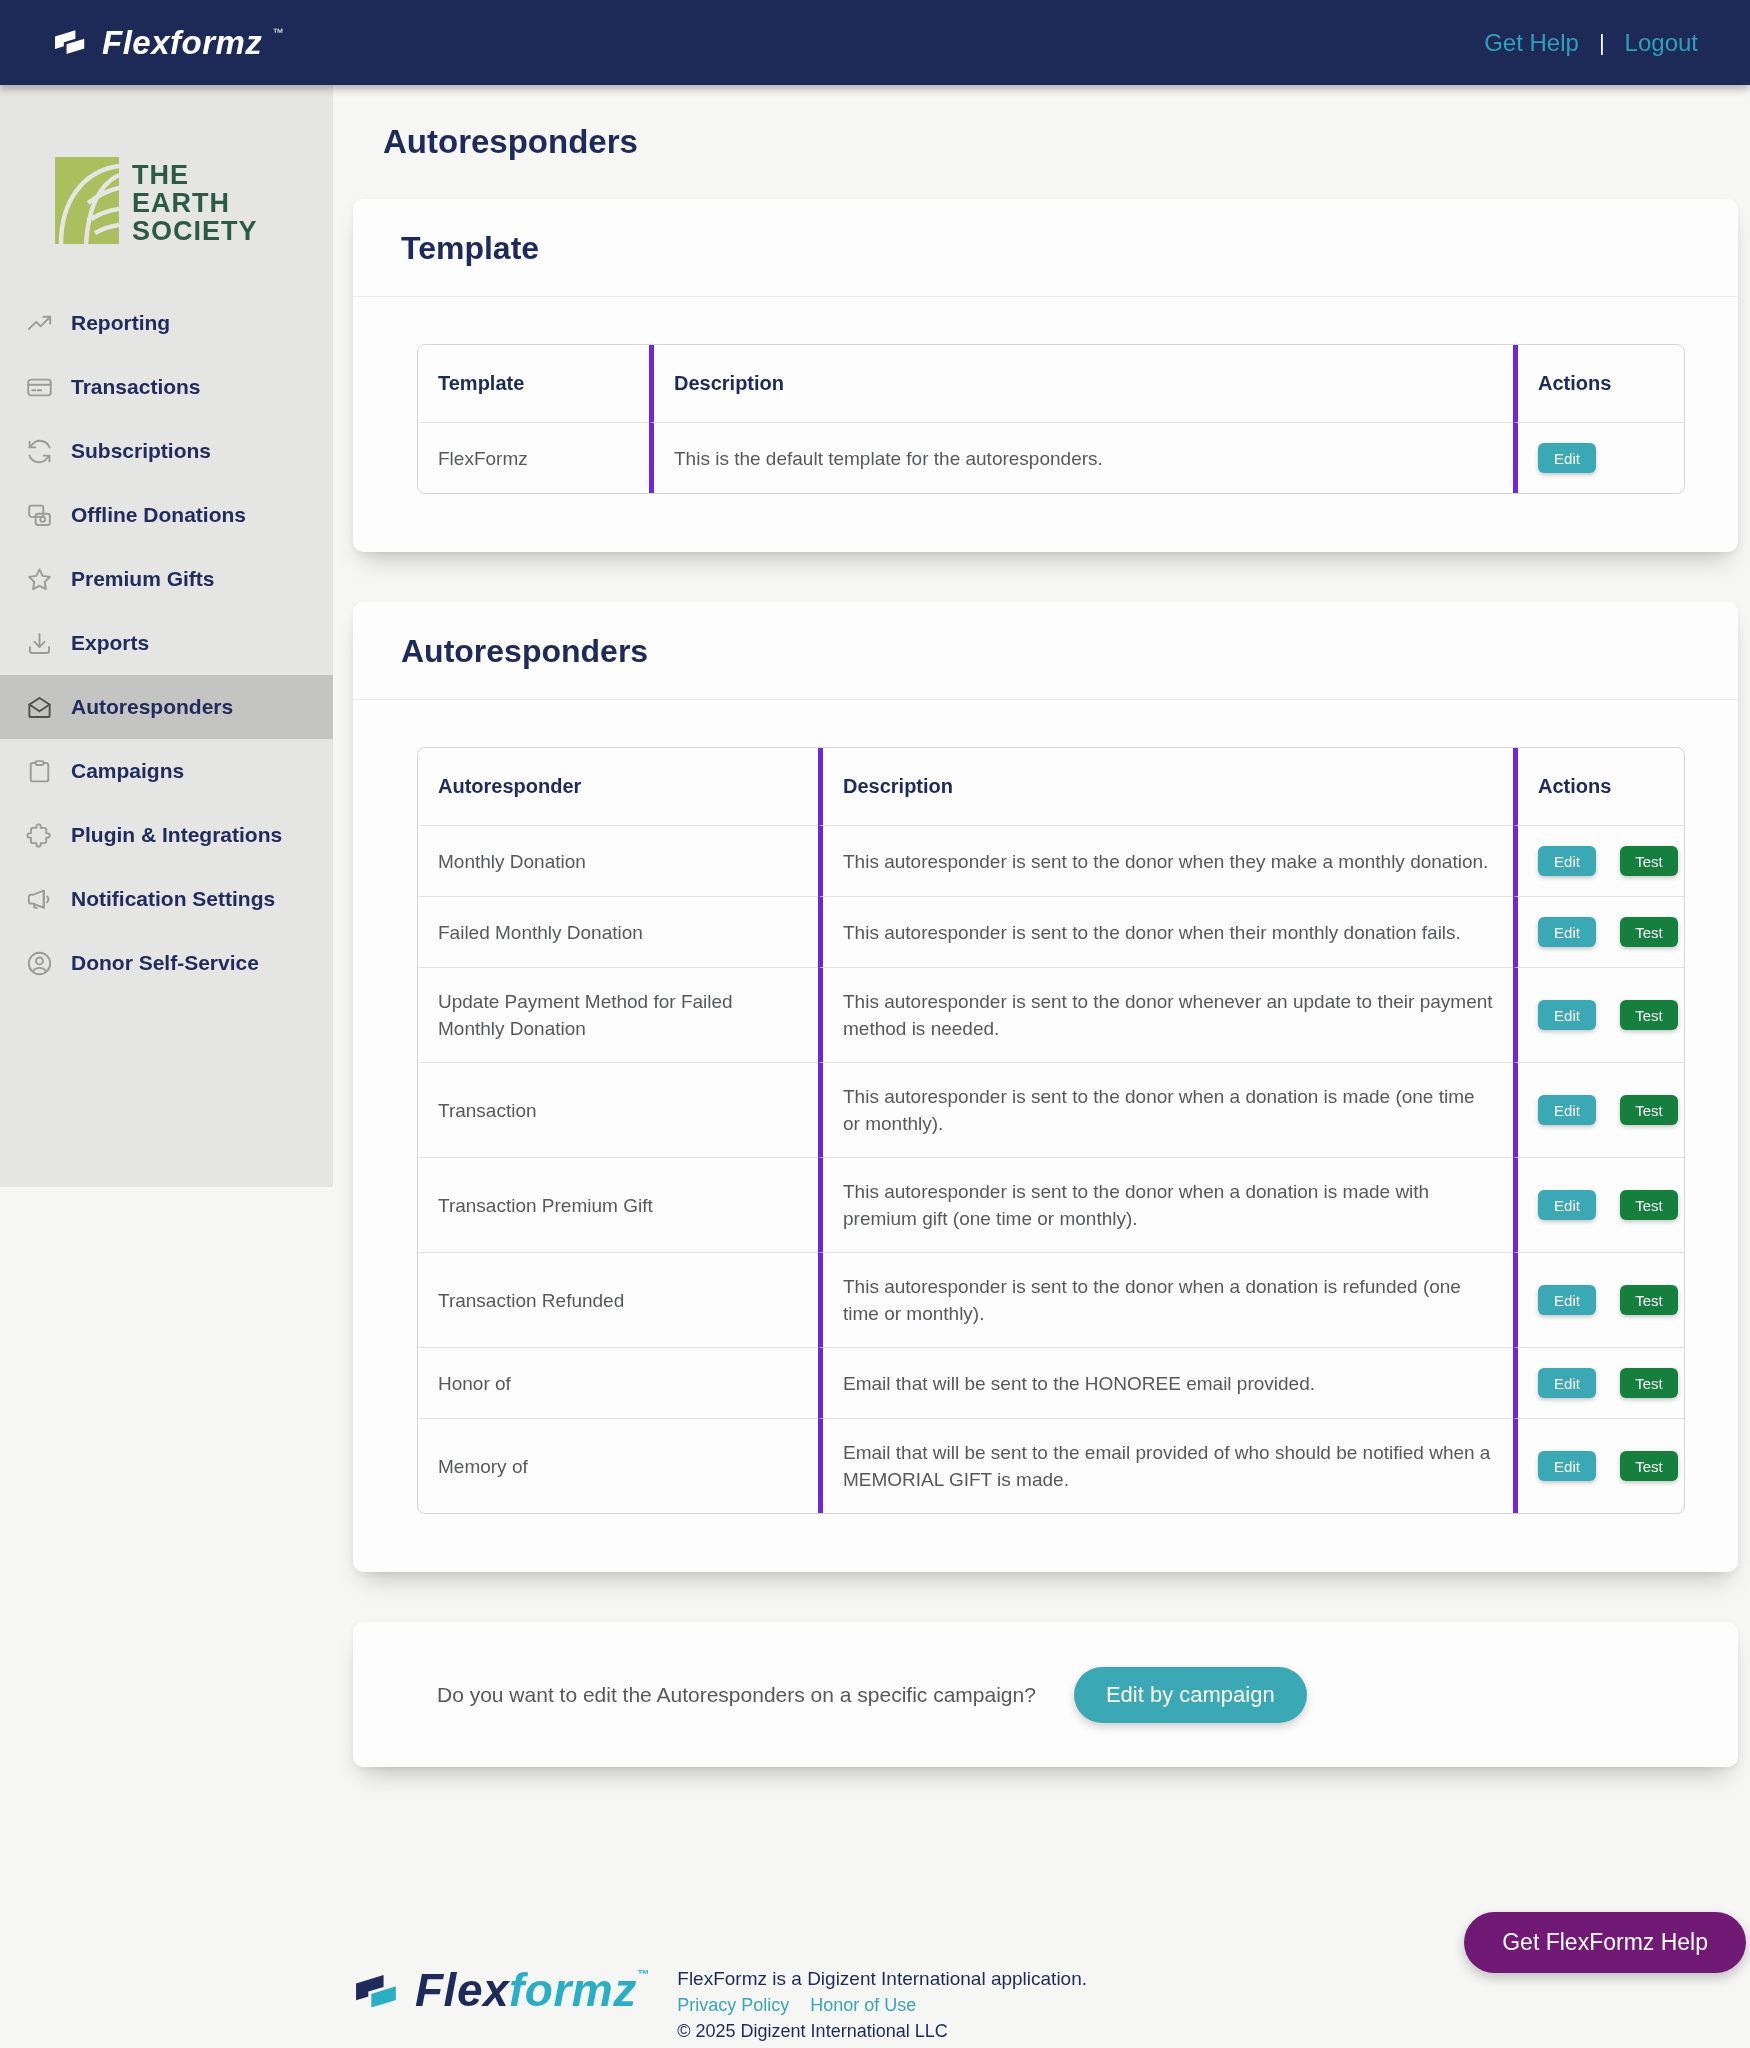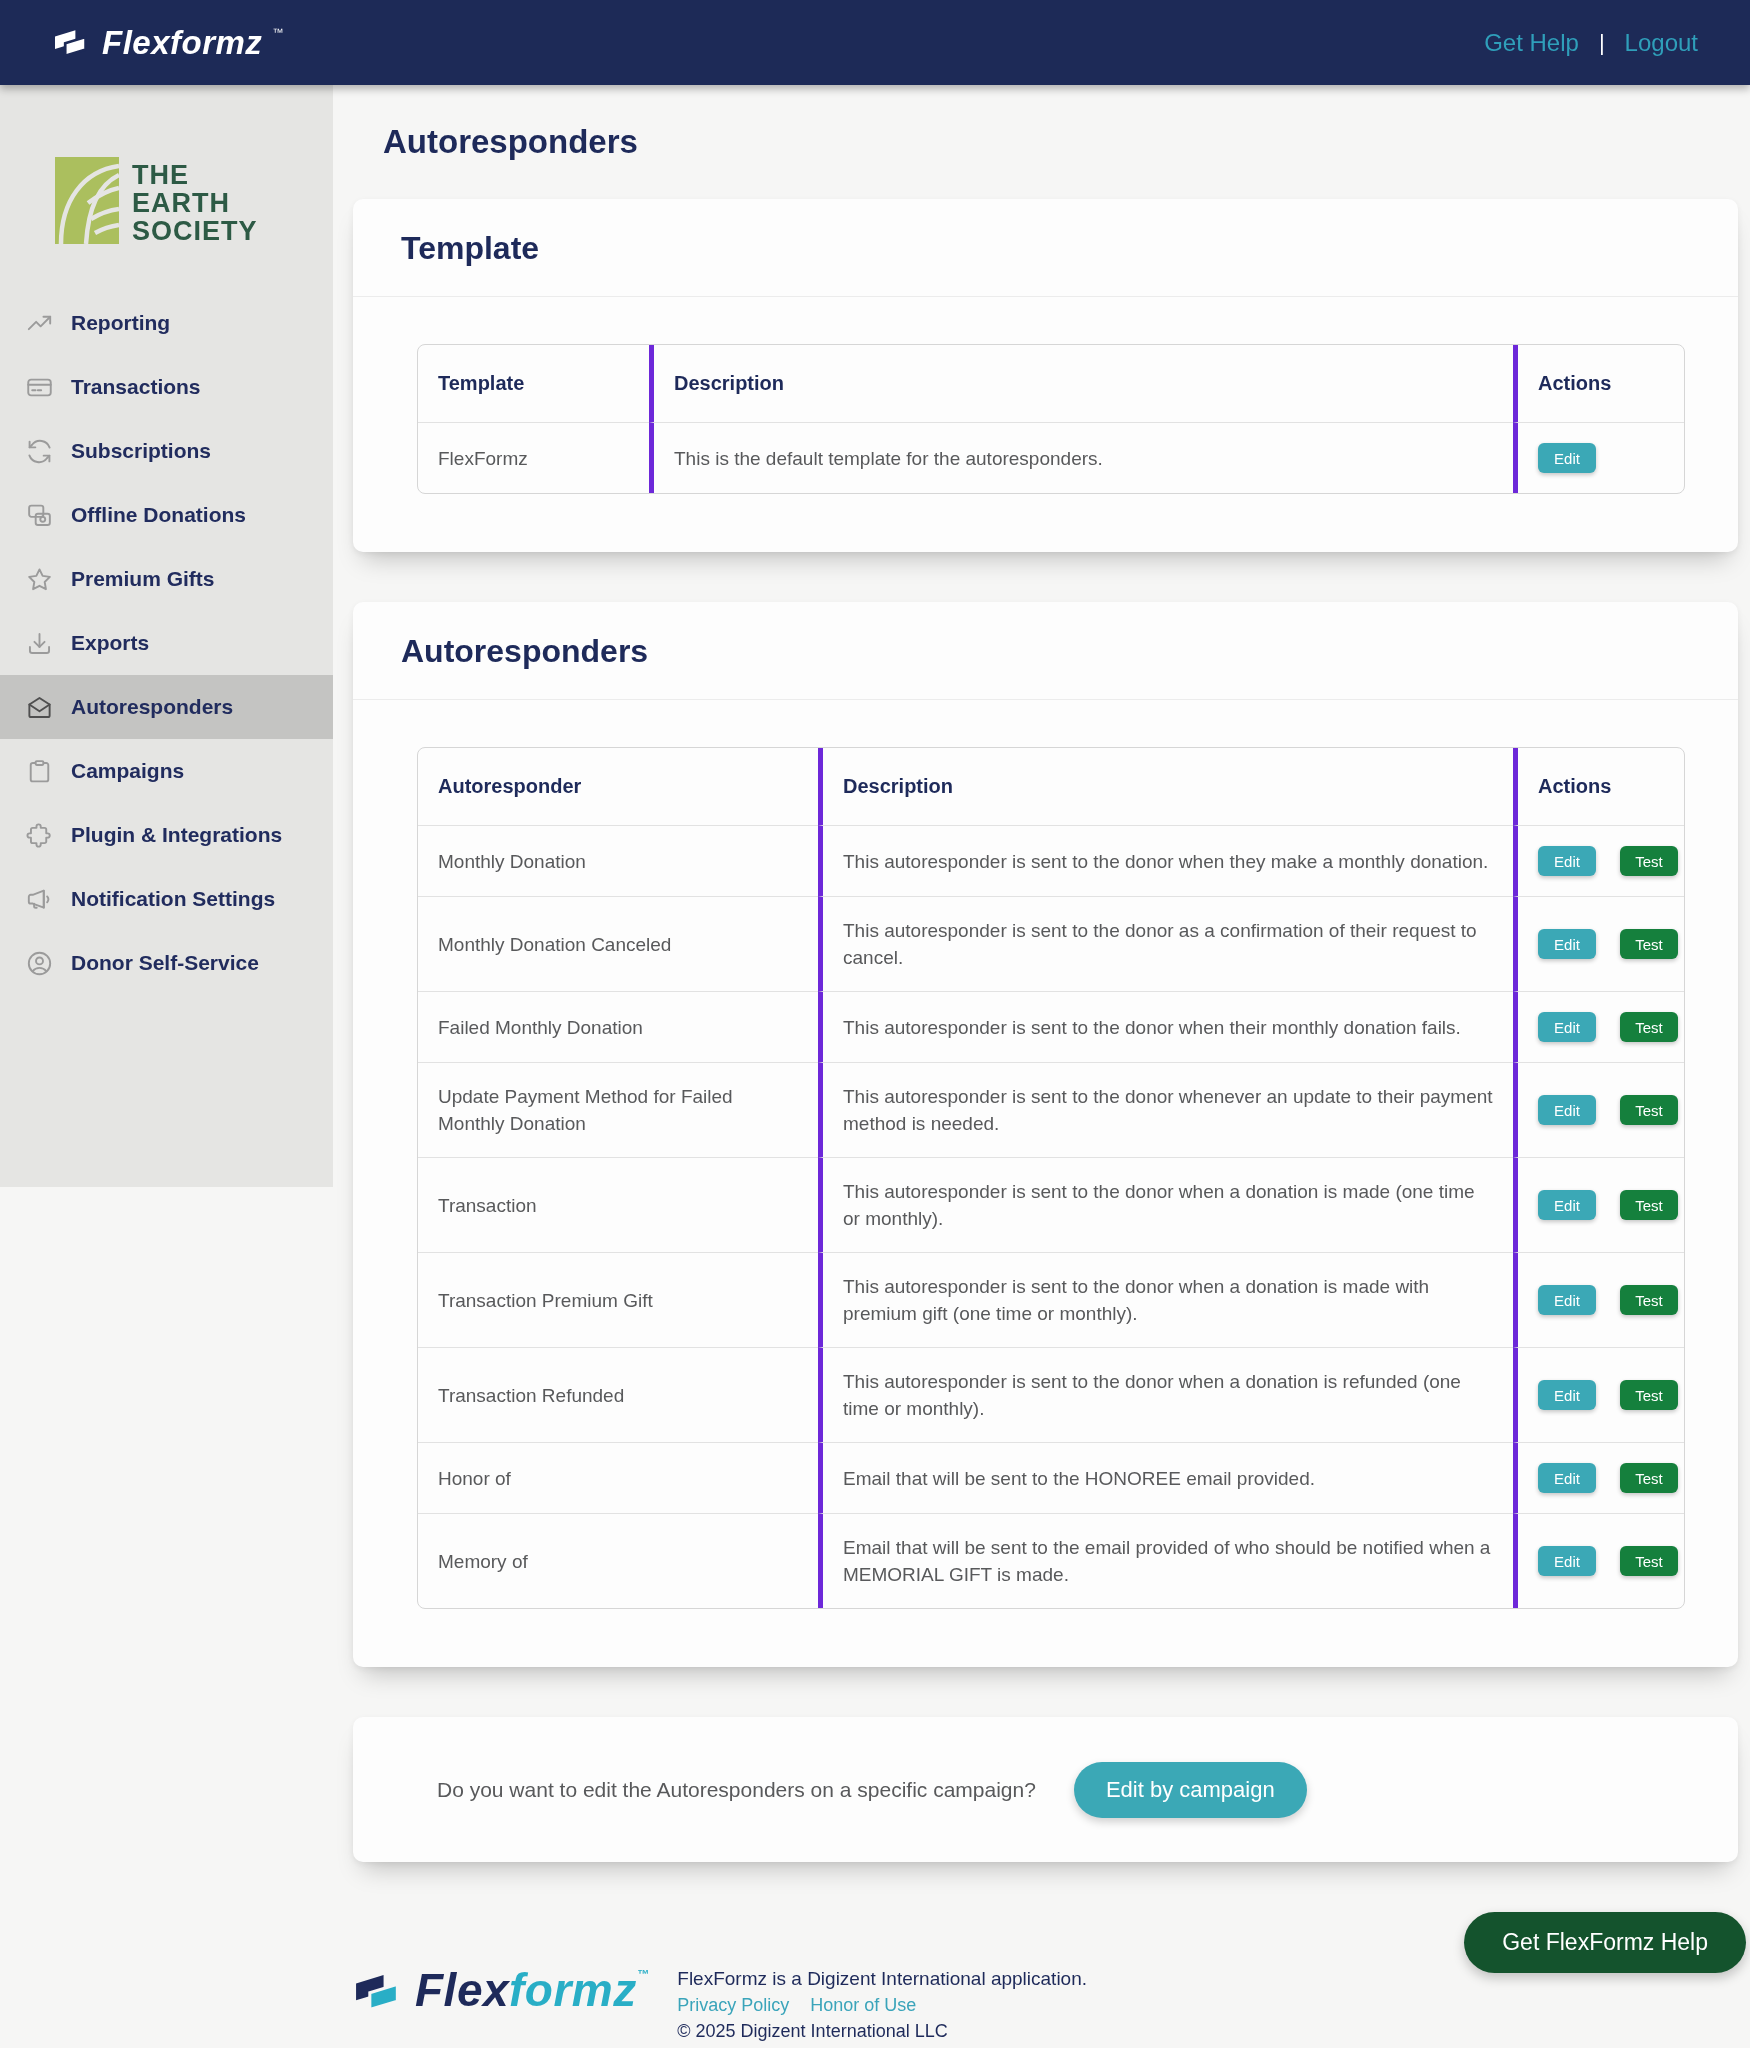--- a/index.html
+++ b/index.html
@@ -106,21 +106,21 @@
   .fb-tm { color:#29aec6; font-size:12px; vertical-align:28px; }
   .footer-text { margin-left:28px; padding-top:5px; }
   .footer-line1 { color:#1e2a5a; font-size:19px; }
   .footer-links { margin-top:5px; font-size:18px; }
   .footer-link { color:#3aa4ba; cursor:pointer; }
   .footer-link + .footer-link { margin-left:16px; }
   .footer-copy { margin-top:5px; color:#1e2a5a; font-size:18px; }
 
   .help-btn {
     position:absolute; top:1912px; right:4px; z-index:40;
-    border:none; cursor:pointer; color:#fff; background:#14532d;
+    border:none; cursor:pointer; color:#fff; background:#701a75;
     border-radius:32px; height:61px; padding:0 38px; font-size:23px;
     font-family:"Liberation Sans", sans-serif;
     box-shadow:0 5px 12px rgba(0,0,0,.22);
   }
 </style>
 </head>
 <body>
 
 <div class="navbar">
   <div class="brand">
@@ -302,25 +302,20 @@
             <th>Actions</th>
           </tr>
         </thead>
         <tbody>
             <tr>
               <td class="cell-name">Monthly Donation</td>
               <td class="cell-desc">This autoresponder is sent to the donor when they make a monthly donation.</td>
               <td class="cell-actions"><button class="btn btn-teal">Edit</button><button class="btn btn-dark">Test</button></td>
             </tr>
             <tr>
-              <td class="cell-name">Monthly Donation Canceled</td>
-              <td class="cell-desc">This autoresponder is sent to the donor as a confirmation of their request to cancel.</td>
-              <td class="cell-actions"><button class="btn btn-teal">Edit</button><button class="btn btn-dark">Test</button></td>
-            </tr>
-            <tr>
               <td class="cell-name">Failed Monthly Donation</td>
               <td class="cell-desc">This autoresponder is sent to the donor when their monthly donation fails.</td>
               <td class="cell-actions"><button class="btn btn-teal">Edit</button><button class="btn btn-dark">Test</button></td>
             </tr>
             <tr>
               <td class="cell-name">Update Payment Method for Failed Monthly Donation</td>
               <td class="cell-desc">This autoresponder is sent to the donor whenever an update to their payment method is needed.</td>
               <td class="cell-actions"><button class="btn btn-teal">Edit</button><button class="btn btn-dark">Test</button></td>
             </tr>
             <tr>

